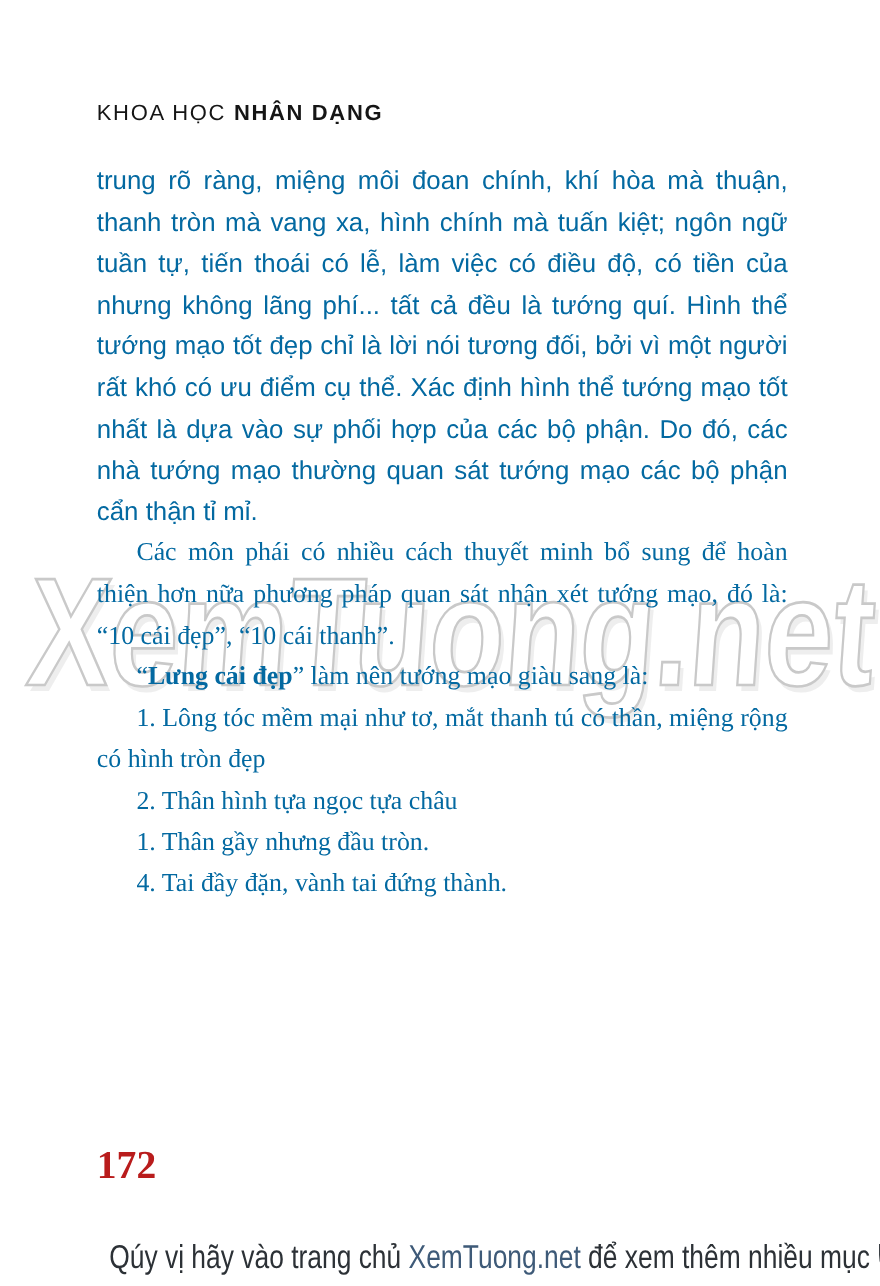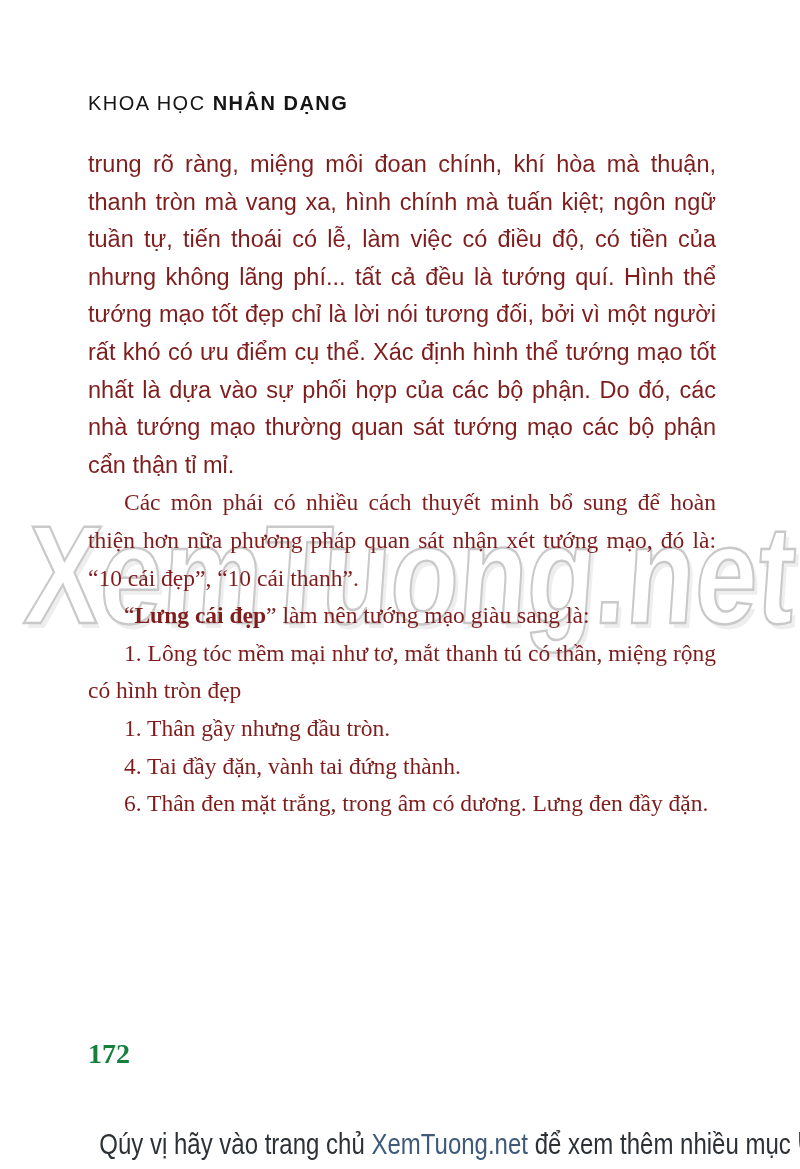--- a/index.html
+++ b/index.html
@@ -39,34 +39,34 @@
   }
   .body-text {
     position: absolute;
     left: 88px;
     top: 146px;
     width: 628px;
     z-index: 2;
     font-size: 23.5px;
     line-height: 37.6px;
     text-align: justify;
-    color: #7f1d1d;
+    color: #0369a1;
   }
   .body-text p { margin: 0; }
   .body-text p.indent { text-indent: 36px; font-family: Liberation Serif, serif; }
   .bold-inline { font-weight: bold; }
   .page-number {
     position: absolute;
     left: 88px;
     top: 1038px;
     z-index: 2;
     font-family: "Liberation Serif", serif;
     font-weight: bold;
-    font-size: 28px;
-    color: #15803d;
+    font-size: 36px;
+    color: #b91c1c;
   }
   .footer {
     position: absolute;
     left: 0;
     top: 1127px;
     width: 800px;
     z-index: 2;
     text-align: center;
     white-space: nowrap;
   }
@@ -88,23 +88,23 @@
     <span>KHOA HỌC </span><span class="hdr-bold">NHÂN DẠNG</span>
   </div>
 
   <div class="watermark">XemTuong.net</div>
 
   <div class="body-text">
     <p>trung rõ ràng, miệng môi đoan chính, khí hòa mà thuận, thanh tròn mà vang xa, hình chính mà tuấn kiệt; ngôn ngữ tuần tự, tiến thoái có lễ, làm việc có điều độ, có tiền của nhưng không lãng phí... tất cả đều là tướng quí. Hình thể tướng mạo tốt đẹp chỉ là lời nói tương đối, bởi vì một người rất khó có ưu điểm cụ thể. Xác định hình thể tướng mạo tốt nhất là dựa vào sự phối hợp của các bộ phận. Do đó, các nhà tướng mạo thường quan sát tướng mạo các bộ phận cẩn thận tỉ mỉ.</p>
     <p class="indent">Các môn phái có nhiều cách thuyết minh bổ sung để hoàn thiện hơn nữa phương pháp quan sát nhận xét tướng mạo, đó là: “10 cái đẹp”, “10 cái thanh”.</p>
     <p class="indent"><span>“</span><span class="bold-inline">Lưng cái đẹp</span><span>” làm nên tướng mạo giàu sang là:</span></p>
     <p class="indent">1. Lông tóc mềm mại như tơ, mắt thanh tú có thần, miệng rộng có hình tròn đẹp</p>
+    <p class="indent">2. Thân hình tựa ngọc tựa châu</p>
     <p class="indent">1. Thân gầy nhưng đầu tròn.</p>
     <p class="indent">4. Tai đầy đặn, vành tai đứng thành.</p>
-    <p class="indent">6. Thân đen mặt trắng, trong âm có dương. Lưng đen đầy đặn.</p>
   </div>
 
   <div class="page-number">172</div>
 
   <div class="footer">
     <span class="footer-inner"><span>Qúy vị hãy vào trang chủ </span><a href="#" class="footer-link">XemTuong.net</a><span> để xem thêm nhiều mục hay khác</span></span>
   </div>
 
 </div>
 

